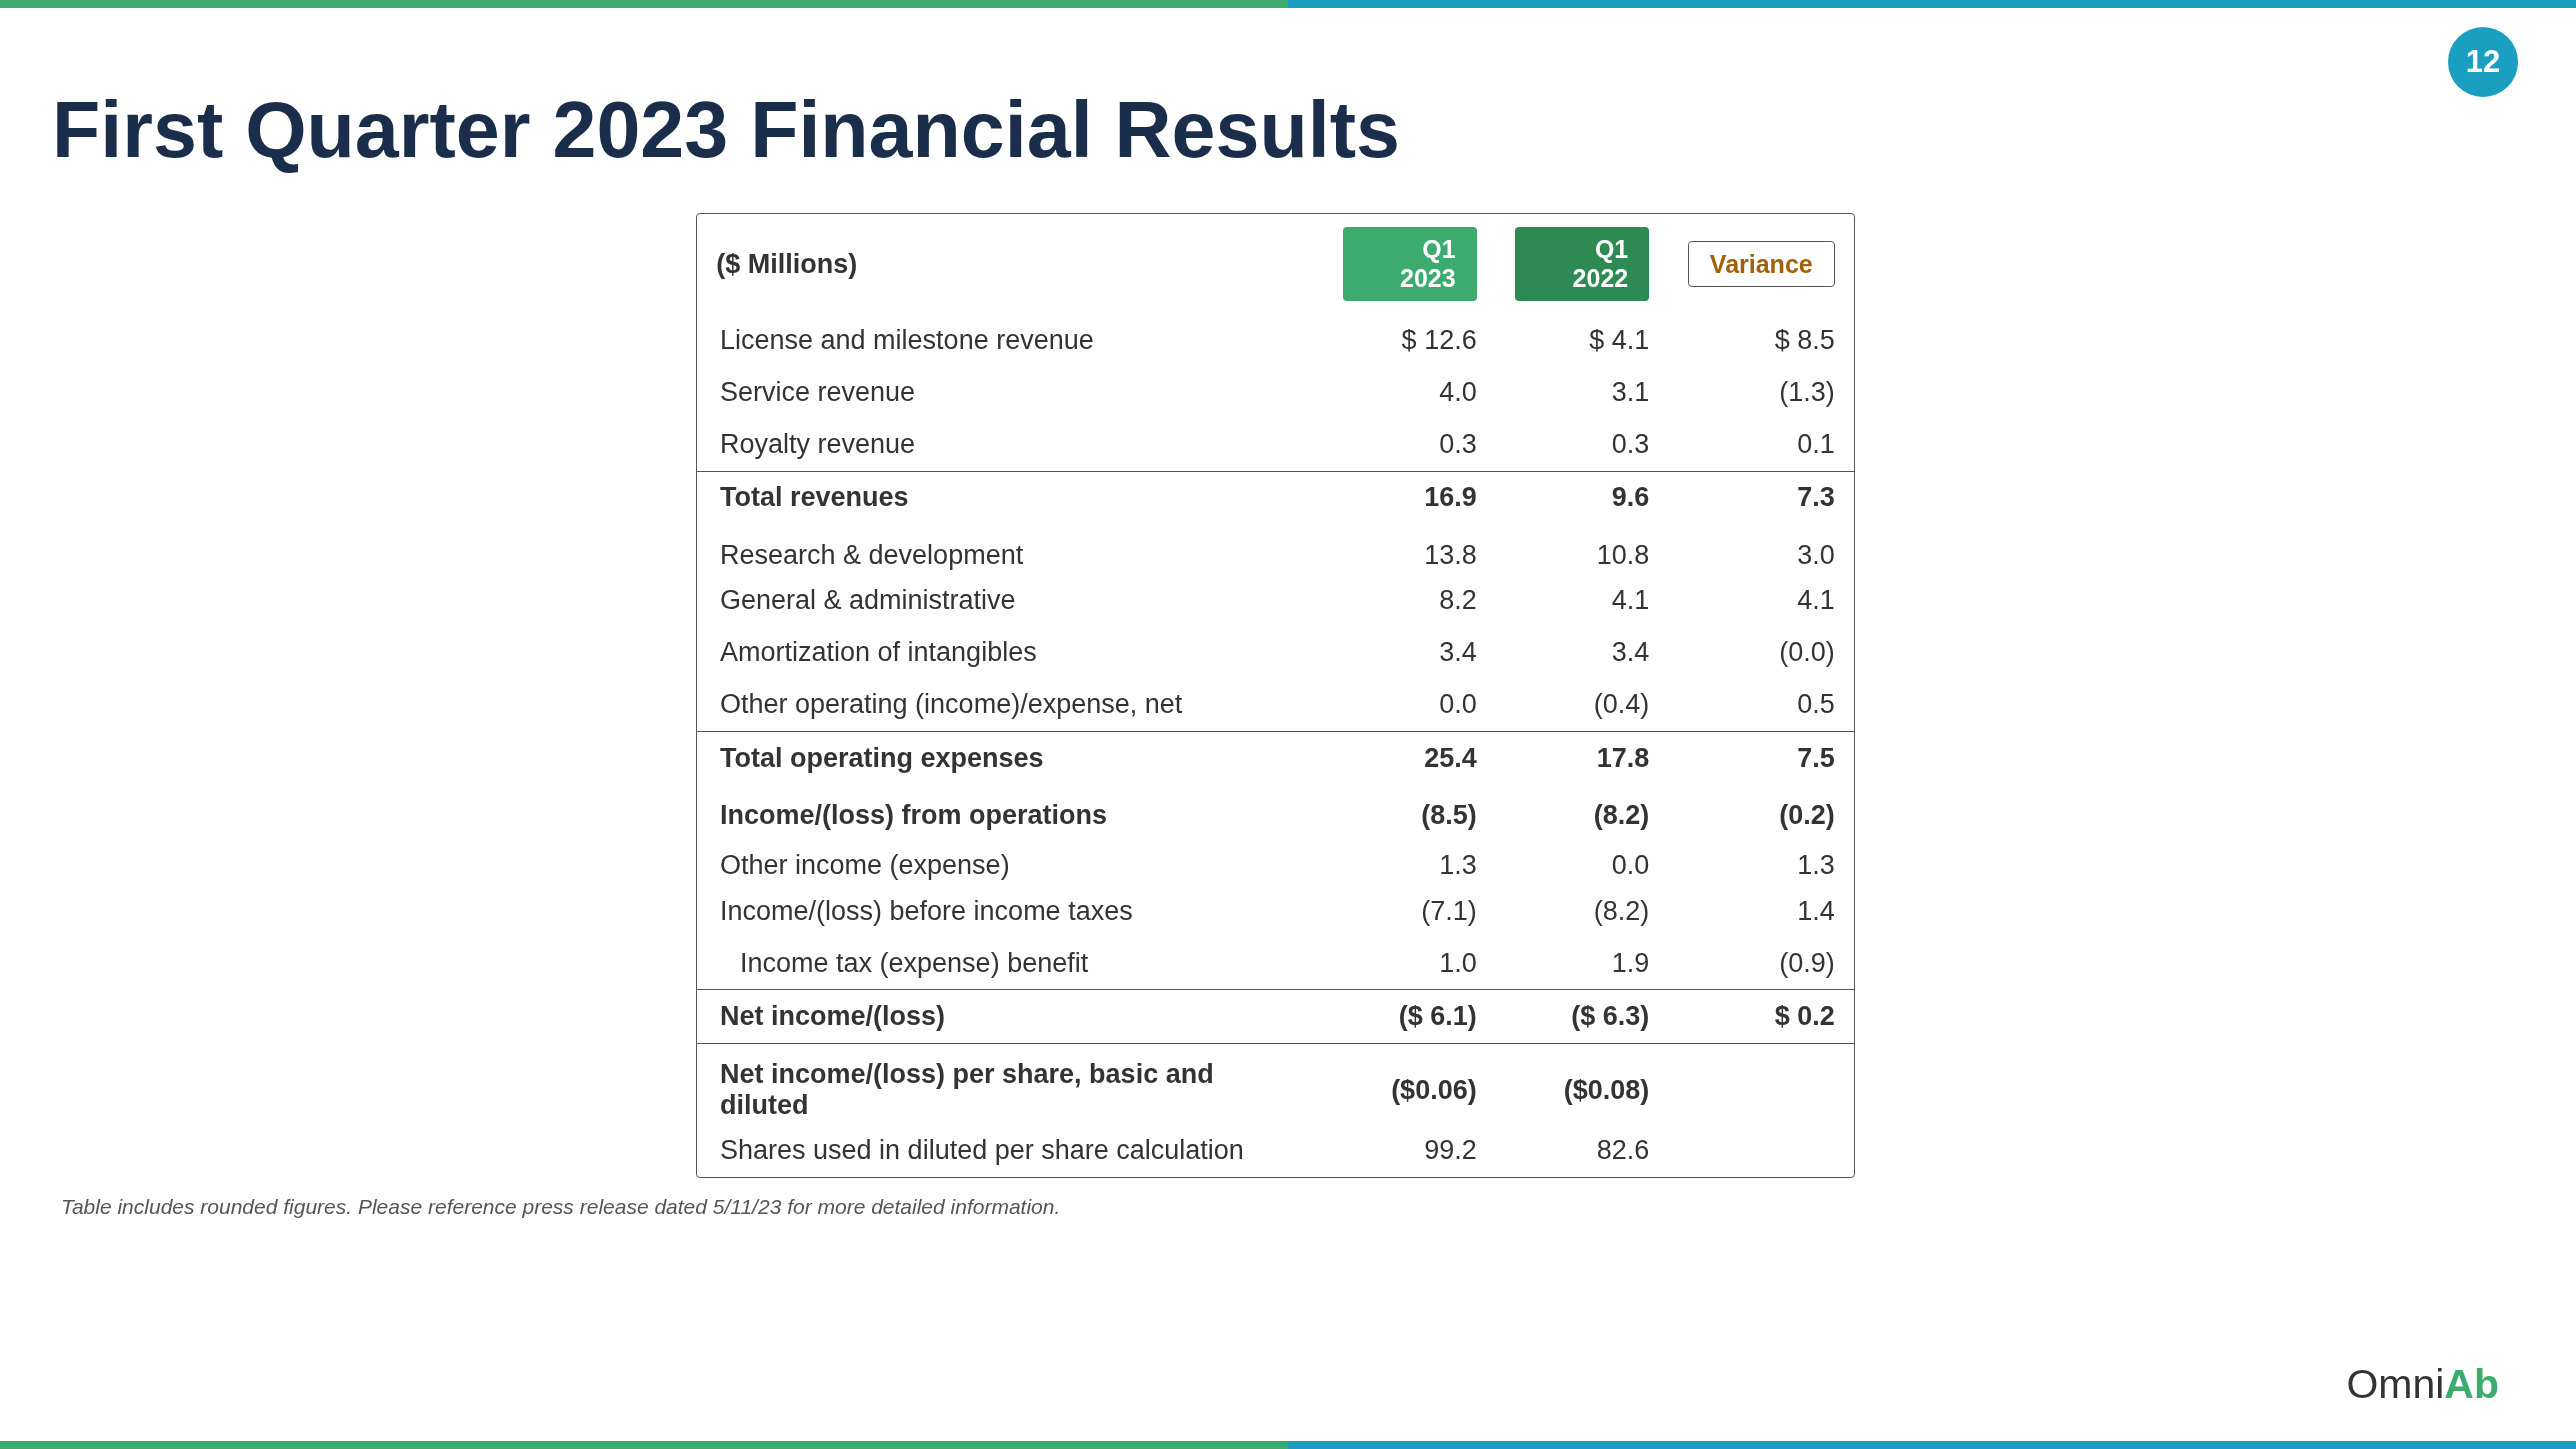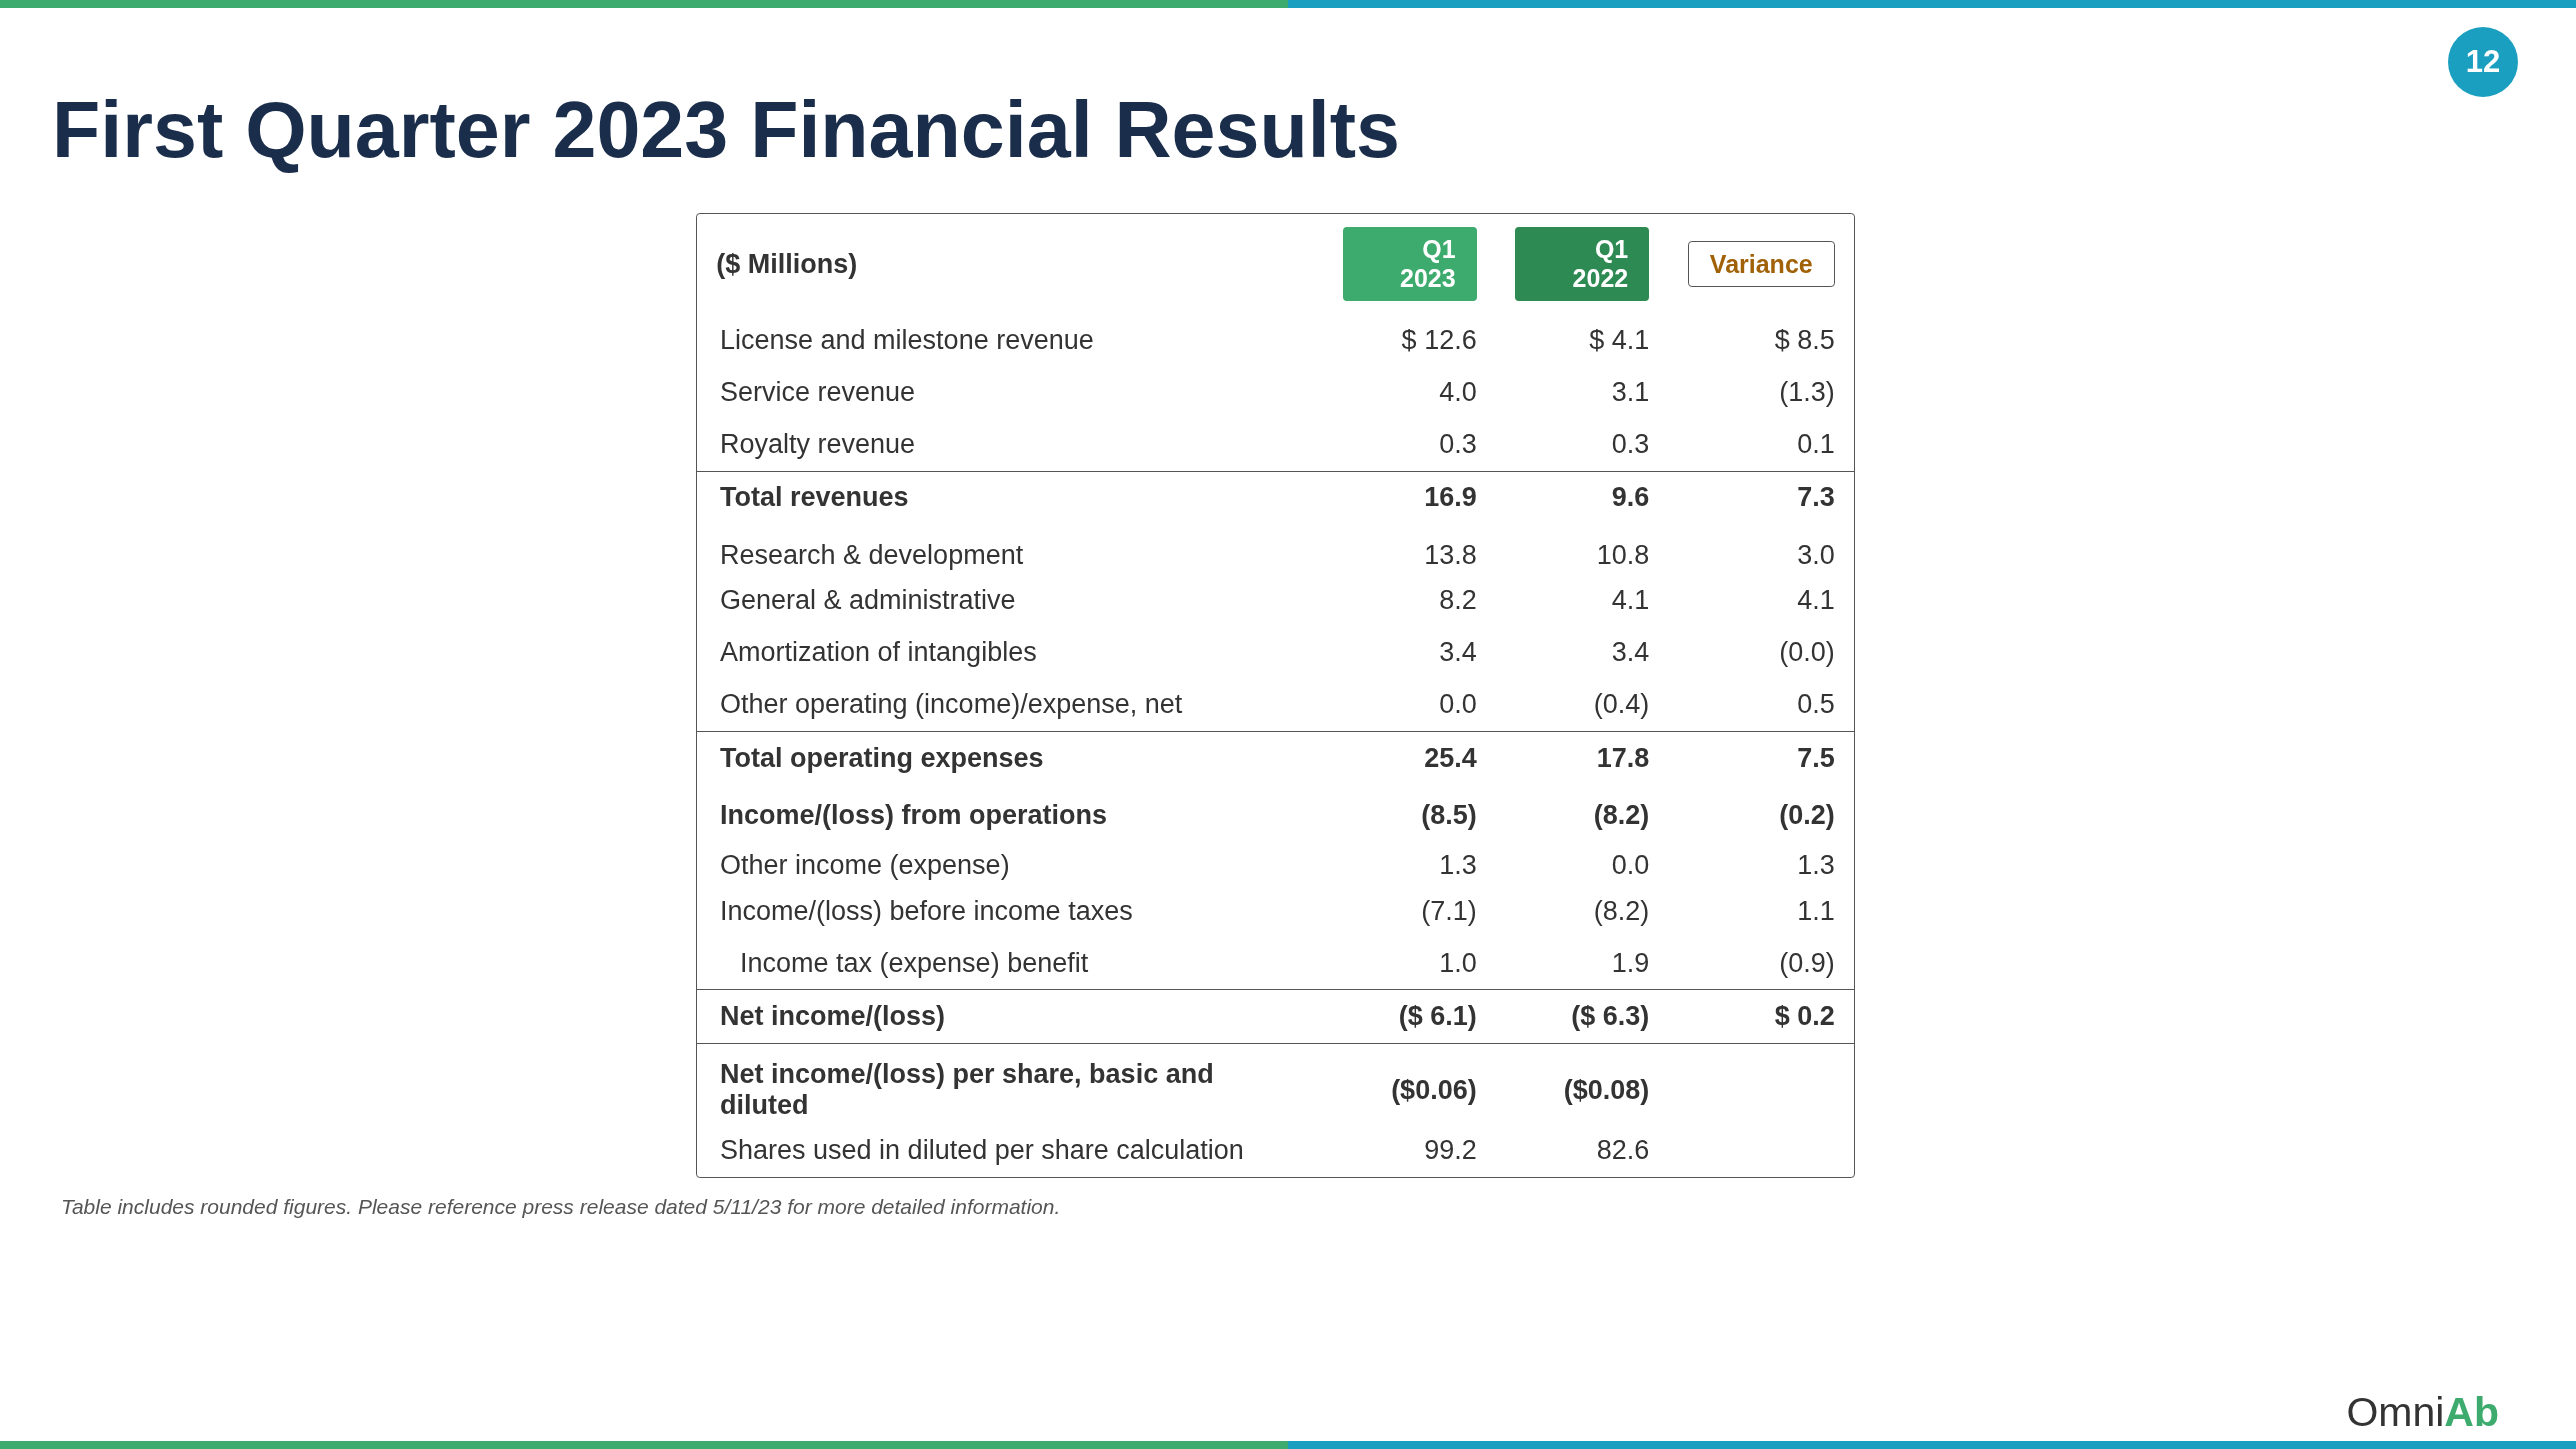--- a/index.html
+++ b/index.html
@@ -54,21 +54,21 @@
       align-items: center;
       justify-content: center;
       color: #ffffff;
       font-size: 31px;
       font-weight: bold;
     }
 
     
     .logo-container {
       position: absolute;
-      bottom: 13px;
+      bottom: 41px;
       right: 77px;
       display: flex;
       align-items: center;
     }
 
     
     .main-title {
       font-size: 79px;
       font-weight: 800;
       color: #1a2d4a;
@@ -301,21 +301,21 @@
           <tr class="spacer-row">
             <td>Other income (expense)</td>
             <td>1.3</td>
             <td>0.0</td>
             <td>1.3</td>
           </tr>
           <tr>
             <td>Income/(loss) before income taxes</td>
             <td>(7.1)</td>
             <td>(8.2)</td>
-            <td>1.1</td>
+            <td>1.4</td>
           </tr>
           <tr class="row-indent">
             <td>Income tax (expense) benefit</td>
             <td>1.0</td>
             <td>1.9</td>
             <td>(0.9)</td>
           </tr>
           <tr class="bold-row separator-top separator-bottom">
             <td>Net income/(loss)</td>
             <td>($  6.1)</td>

